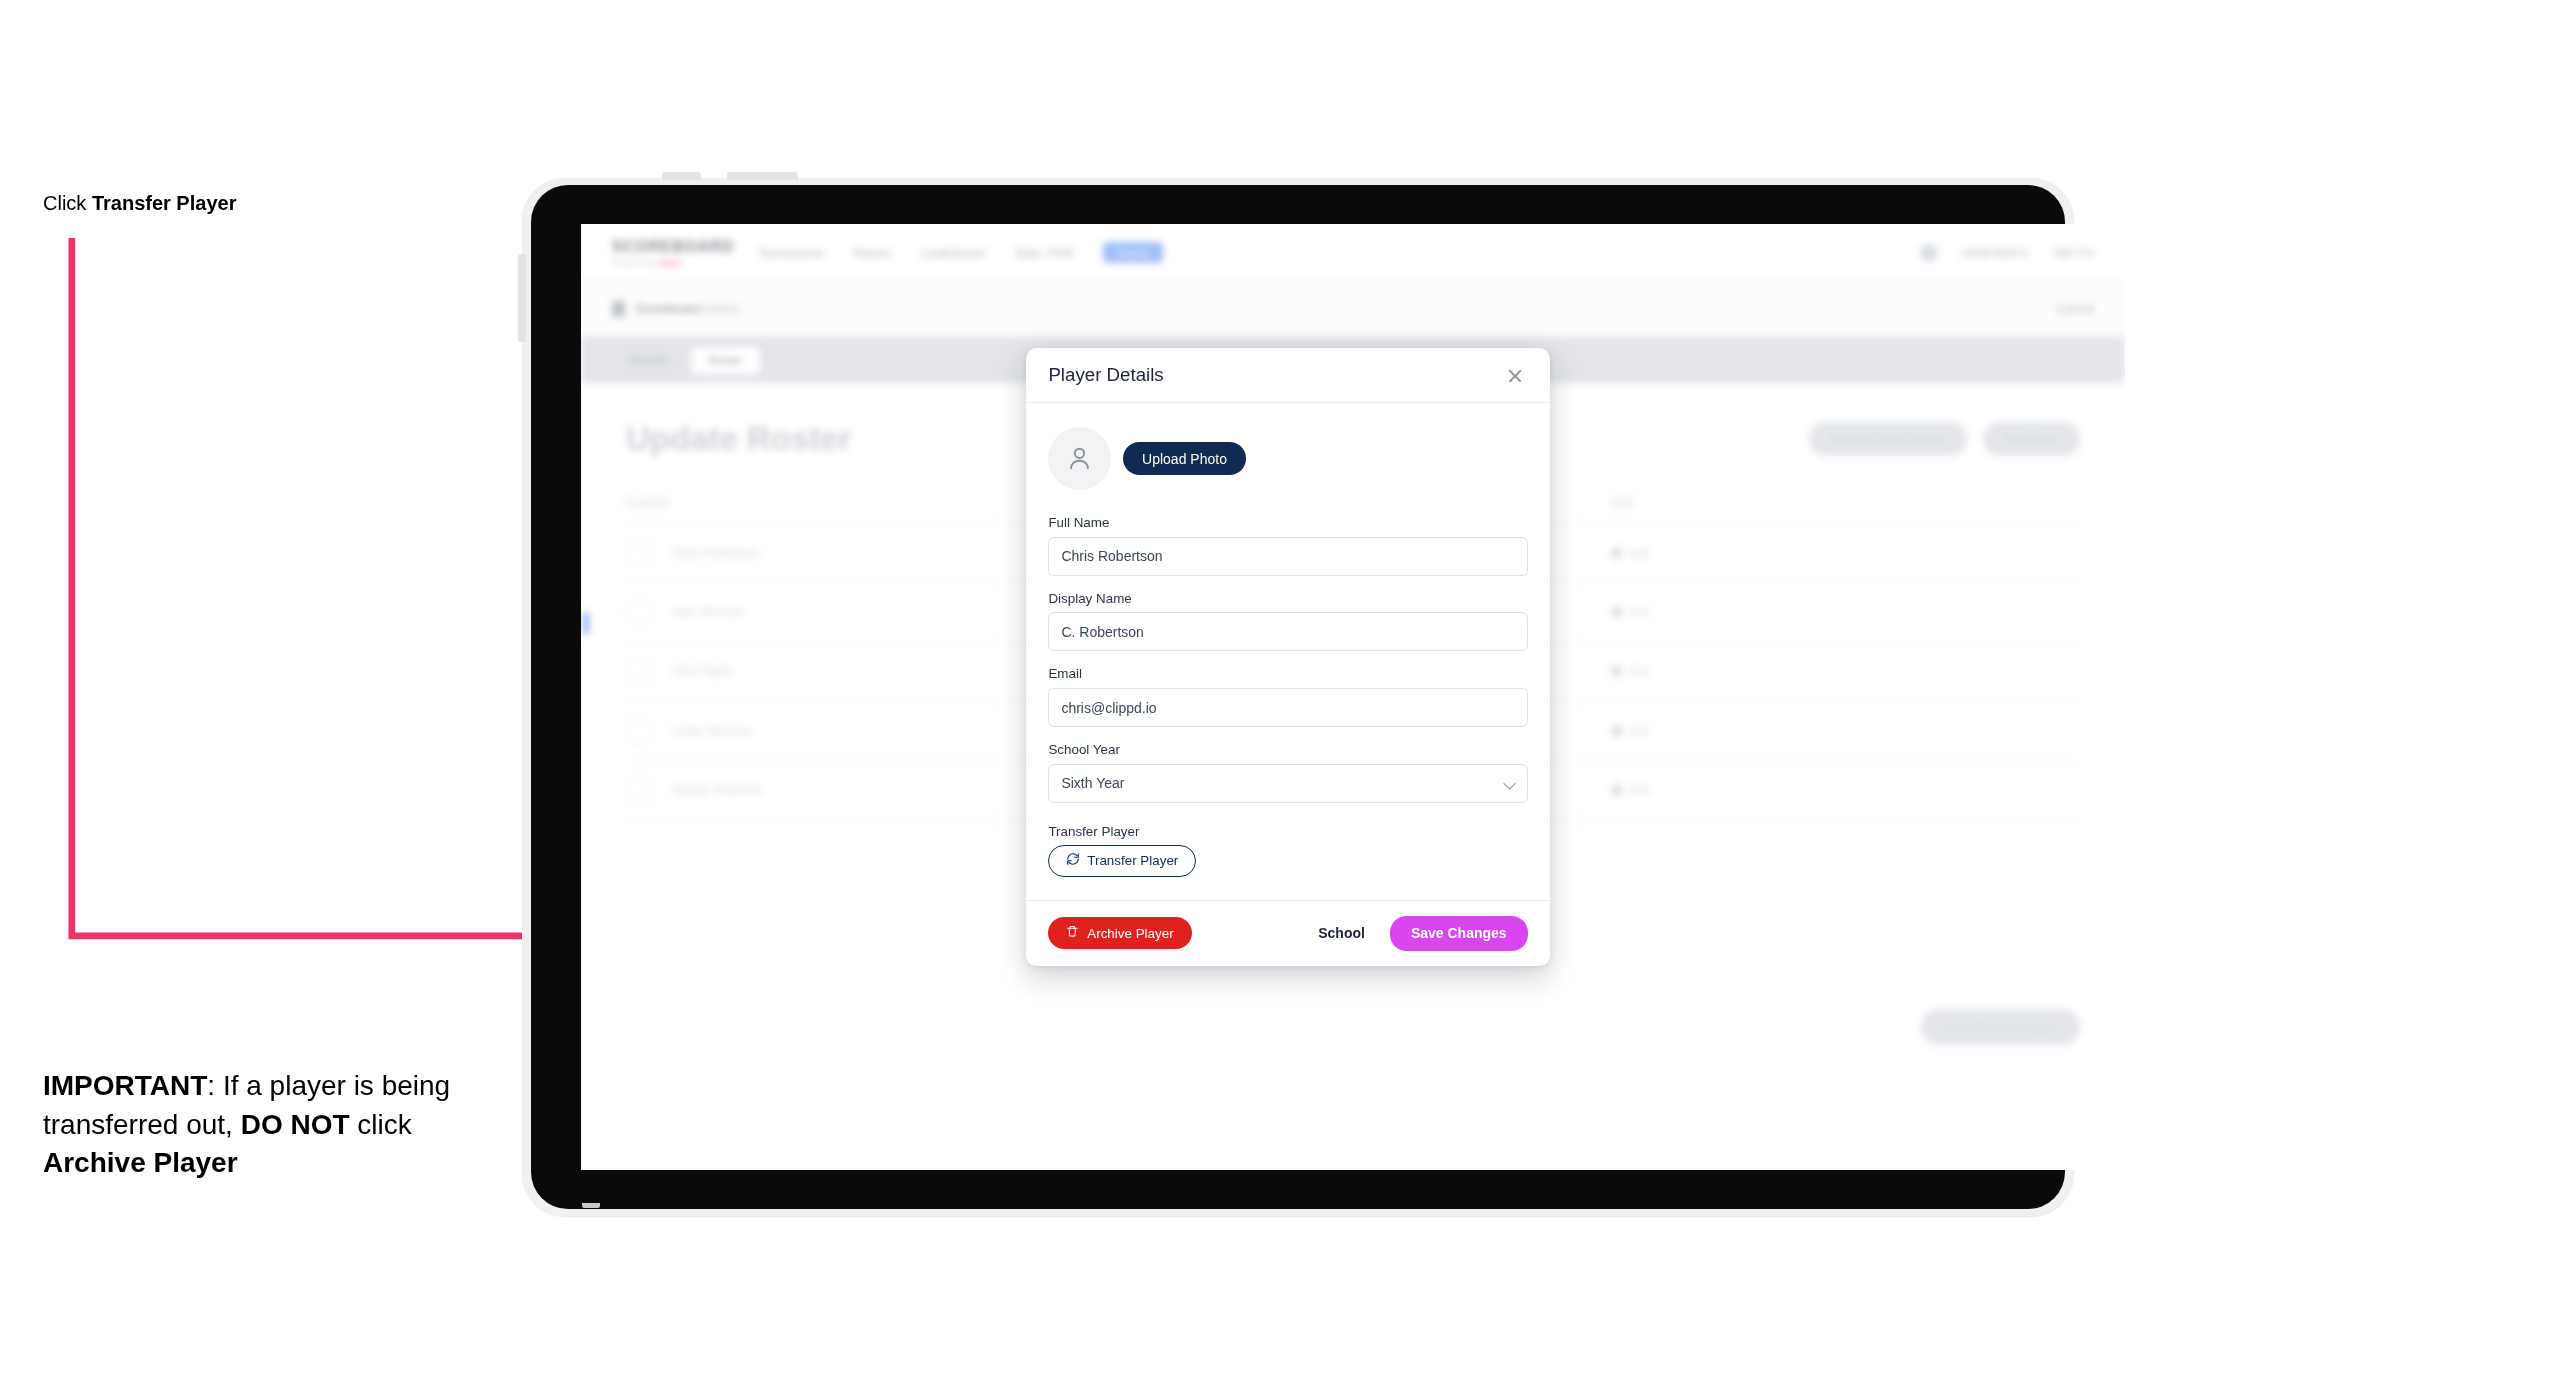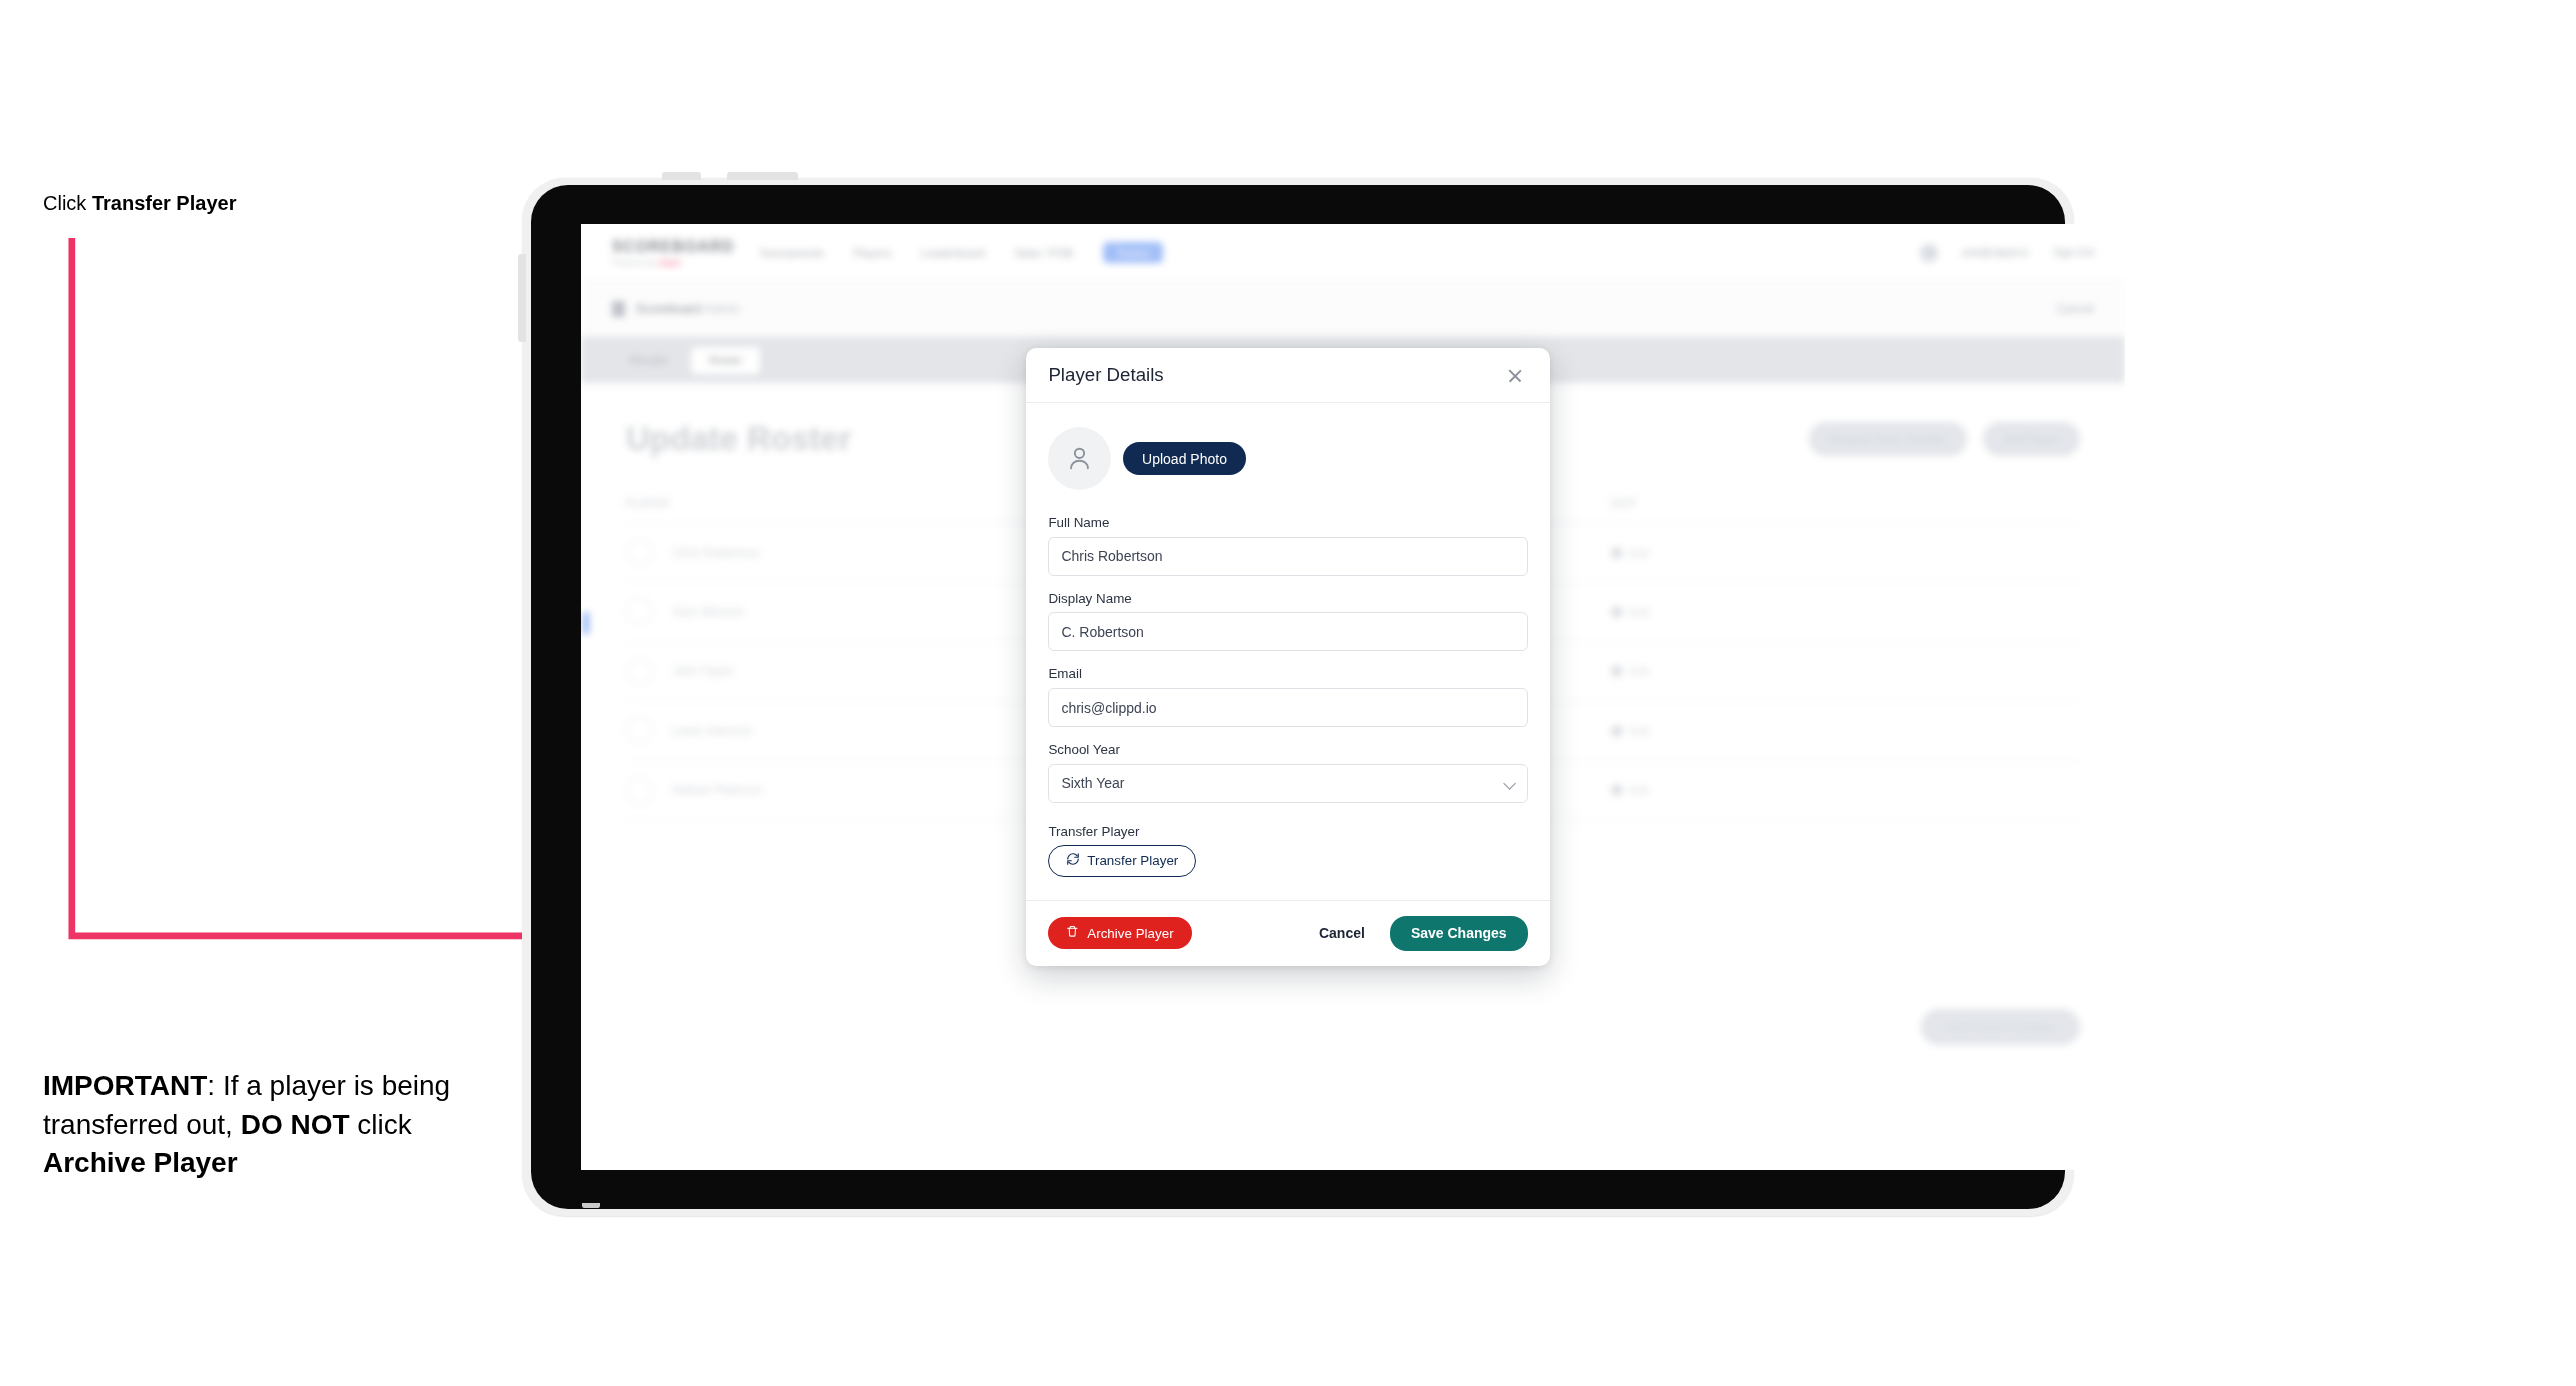--- a/index.html
+++ b/index.html
@@ -268,21 +268,21 @@
     background:#e0221f; color:#ffffff; font-size:13.4px;
     border:none; border-radius: 16.4px; padding: 8.2px 18px; cursor:pointer;
     font-family:"Liberation Sans", sans-serif;
   }
   #footer-right { margin-left:auto; display:flex; align-items:center; gap: 25px; }
   #cancel-button {
     background:none; border:none; font-size:14px; color:#1d2433; font-weight:bold;
     cursor:pointer; font-family:"Liberation Sans", sans-serif; padding:0;
   }
   #save-changes-button {
-    background:#0f766e; color:#ffffff; font-size:14px; font-weight:bold;
+    background:#d946ef; color:#ffffff; font-size:14px; font-weight:bold;
     border:none; border-radius:16.4px; padding: 9.7px 21px; cursor:pointer;
     font-family:"Liberation Sans", sans-serif;
   }
 </style>
 </head>
 <body>
 
 <div class="annotation" id="annotation-top">
   <span>Click </span><span class="ann-strong">Transfer Player</span>
 </div>
@@ -472,19 +472,19 @@
         <span>
           <svg width="12.7" height="12.7" viewBox="0 0 24 24" fill="none" stroke="#ffffff" stroke-width="2" stroke-linecap="round" stroke-linejoin="round">
             <polyline points="3,6 21,6"></polyline>
             <path d="M8 6V4a1 1 0 0 1 1-1h6a1 1 0 0 1 1 1v2"></path>
             <path d="M6 6l1 14a1 1 0 0 0 1 1h8a1 1 0 0 0 1-1l1-14"></path>
           </svg>
         </span>
         <span>Archive Player</span>
       </button>
       <div id="footer-right">
-        <button id="cancel-button">Cancel</button>
+        <button id="cancel-button">School</button>
         <button id="save-changes-button">Save Changes</button>
       </div>
     </div>
   </div>
 </div>
 
 
 </body></html>

